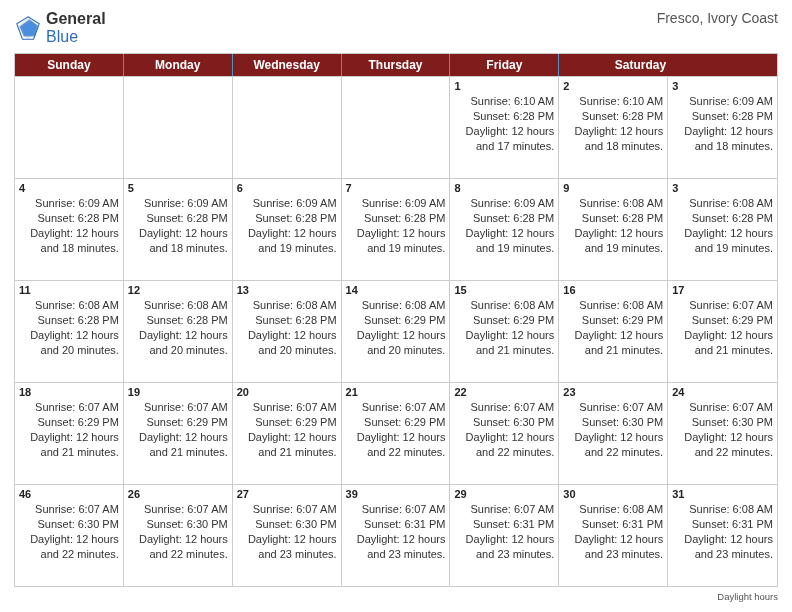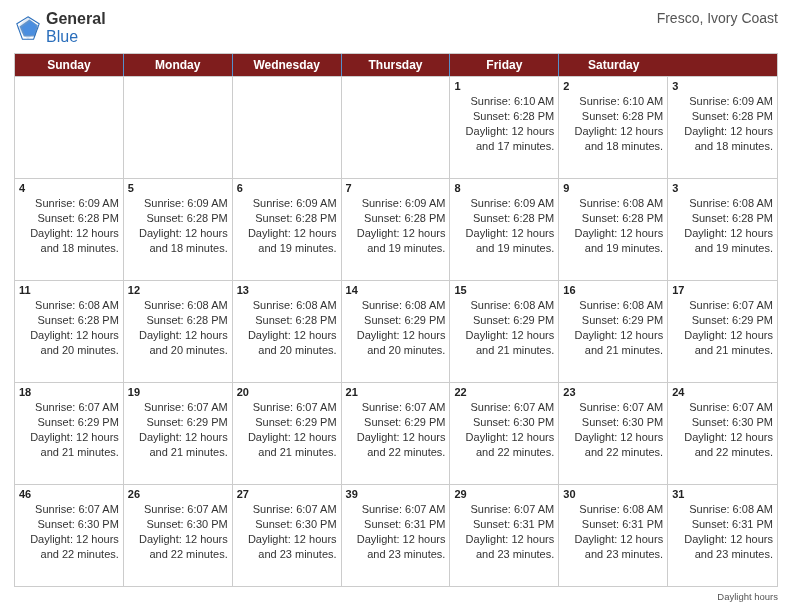--- a/index.html
+++ b/index.html
@@ -71,21 +71,21 @@
       background: #7f1d1d;
     }
     .cal-header-cell {
       color: #fff;
       font-size: 12px;
       font-weight: bold;
       text-align: center;
       padding: 4px 2px;
       border-right: 1px solid #5590cc;
     }
-    .cal-header-cell:last-child { border-right: none; }
+    .cal-header-cell:last-child { border-right: none; text-align: right; }
     .cal-body {
       flex: 1;
       display: grid;
       grid-template-rows: repeat(5, 1fr);
     }
     .cal-week {
       display: grid;
       grid-template-columns: repeat(7, 1fr);
       border-top: 1px solid #ccc;
     }

